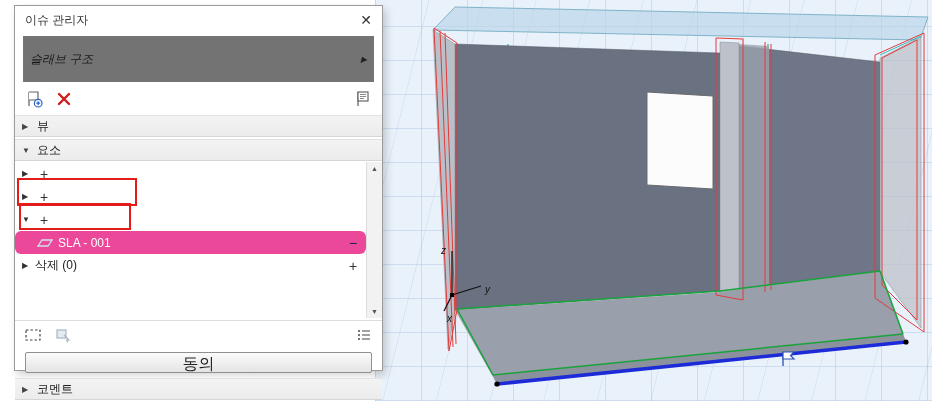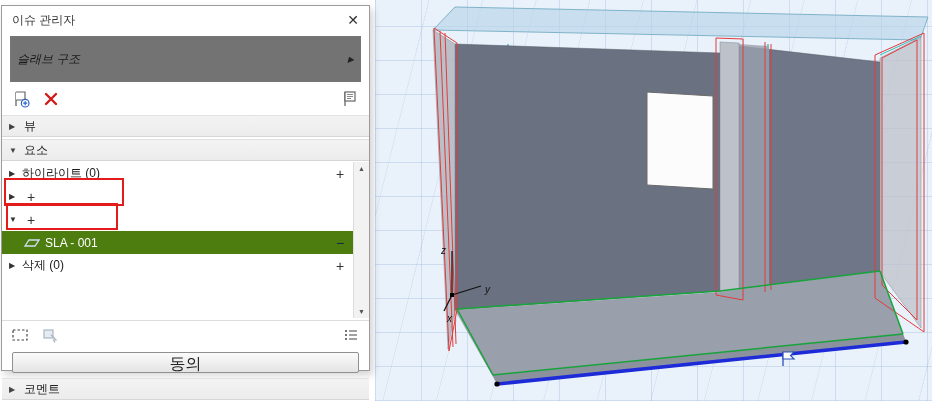--- a/index.html
+++ b/index.html
@@ -14,21 +14,21 @@
     background-color:#e9f1fa;
     background-image:
       repeating-linear-gradient(90deg, rgba(140,170,215,.30) 0px, rgba(140,170,215,.30) 1px, transparent 1px, transparent 46px),
       repeating-linear-gradient(0deg, rgba(140,170,215,.30) 0px, rgba(140,170,215,.30) 1px, transparent 1px, transparent 34px),
       repeating-linear-gradient(104deg, rgba(140,170,215,.16) 0px, rgba(140,170,215,.16) 1px, transparent 1px, transparent 52px);
   }
   .viewport svg{position:absolute;left:0;top:0;}
 
   
   .panel{
-    position:absolute;left:1px;top:5px;width:369px;height:366px;
+    position:absolute;left:14px;top:5px;width:369px;height:366px;
     background:#ffffff;border:1px solid #9b9b9b;box-sizing:border-box;
     box-shadow:3px 4px 8px rgba(0,0,0,.18);font-size:12px;
   }
   .titlebar{height:28px;display:flex;align-items:center;justify-content:space-between;padding:0 10px;}
   .titlebar .title{color:#333;}
   .titlebar .close{font-size:14px;color:#333;cursor:pointer;line-height:1;}
 
   .dropdown-wrap{padding:2px 8px;}
   .dropdown{
     height:20px;border:1px solid #767676;background:#737373;
@@ -46,21 +46,21 @@
     display:flex;align-items:center;gap:6px;padding:0 7px;color:#222;margin-top:2px;cursor:pointer;
   }
   .sec-arrow{font-size:8px;color:#444;width:9px;display:inline-block;}
 
   .list{position:relative;height:156px;display:flex;margin-top:1px;}
   .rows{flex:1;position:relative;}
   .row{height:23px;display:flex;align-items:center;padding:0 4px 0 7px;cursor:pointer;}
   .row .arrow{width:13px;font-size:8px;color:#333;flex:none;}
   .row .lbl{flex:1;white-space:nowrap;overflow:hidden;}
   .row .action{width:18px;text-align:center;font-size:14px;color:#333;cursor:pointer;flex:none;}
-  .row.selected{background:#4d7c0f;color:#fff;}
+  .row.selected{background:#ec4899;color:#fff;border-radius:6px;}
   .row.selected .action{color:#15244e;}
   .slab-ico{margin:0 5px 0 2px;flex:none;}
 
   .vscroll{
     width:15px;background:#f2f2f2;border-left:1px solid #dddddd;
     display:flex;flex-direction:column;align-items:center;justify-content:space-between;
     font-size:7px;color:#555;padding:3px 0;cursor:pointer;
   }
   .vscroll .track{flex:1;}
 
@@ -195,21 +195,20 @@
 
   <div class="secbar">
     <span class="sec-arrow">▼</span>
     <span>요소</span>
   </div>
 
   <div class="list">
     <div class="rows">
       <div class="row">
         <span class="arrow">▶</span>
-        <span class="lbl">하이라이트 (0)</span>
         <span class="action">+</span>
       </div>
       <div class="row">
         <span class="arrow">▶</span>
         <span class="action">+</span>
       </div>
       <div class="row">
         <span class="arrow">▼</span>
         <span class="action">+</span>
       </div>

